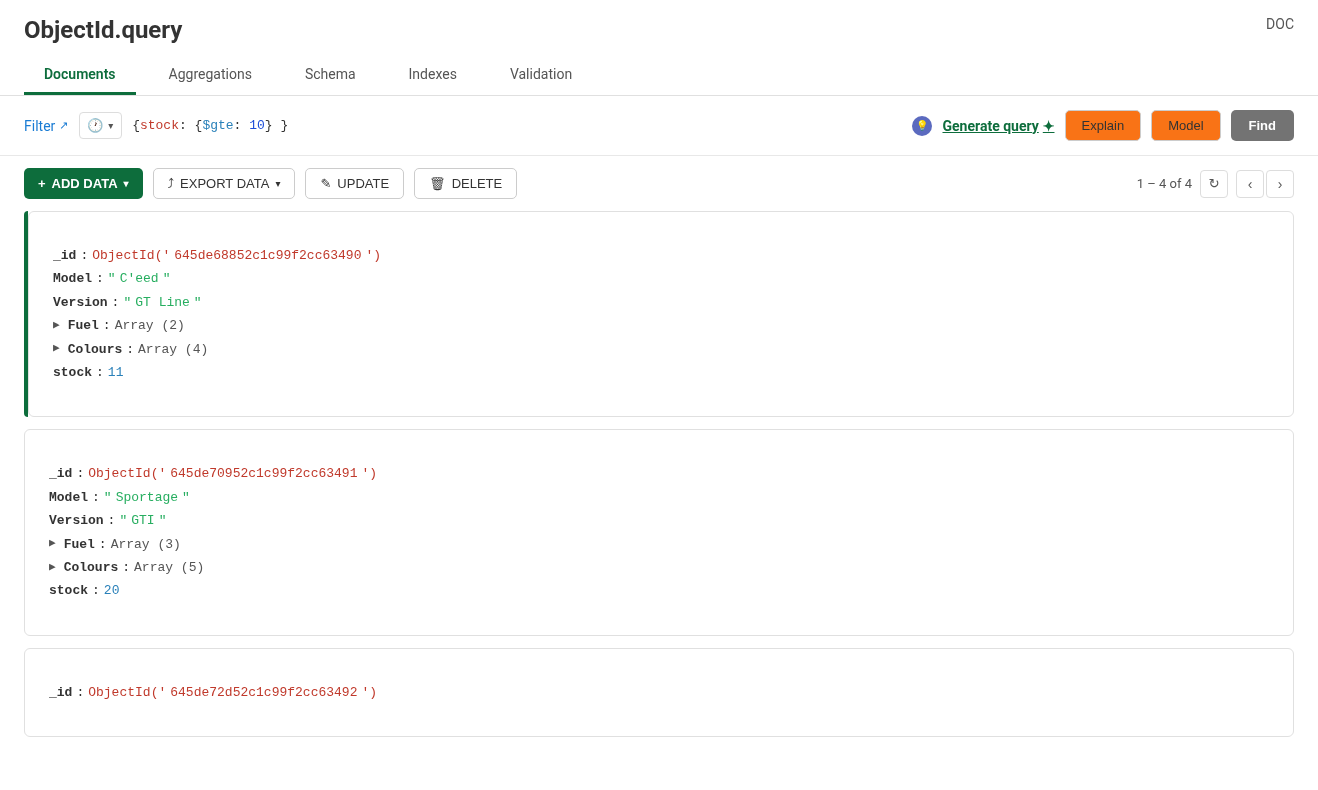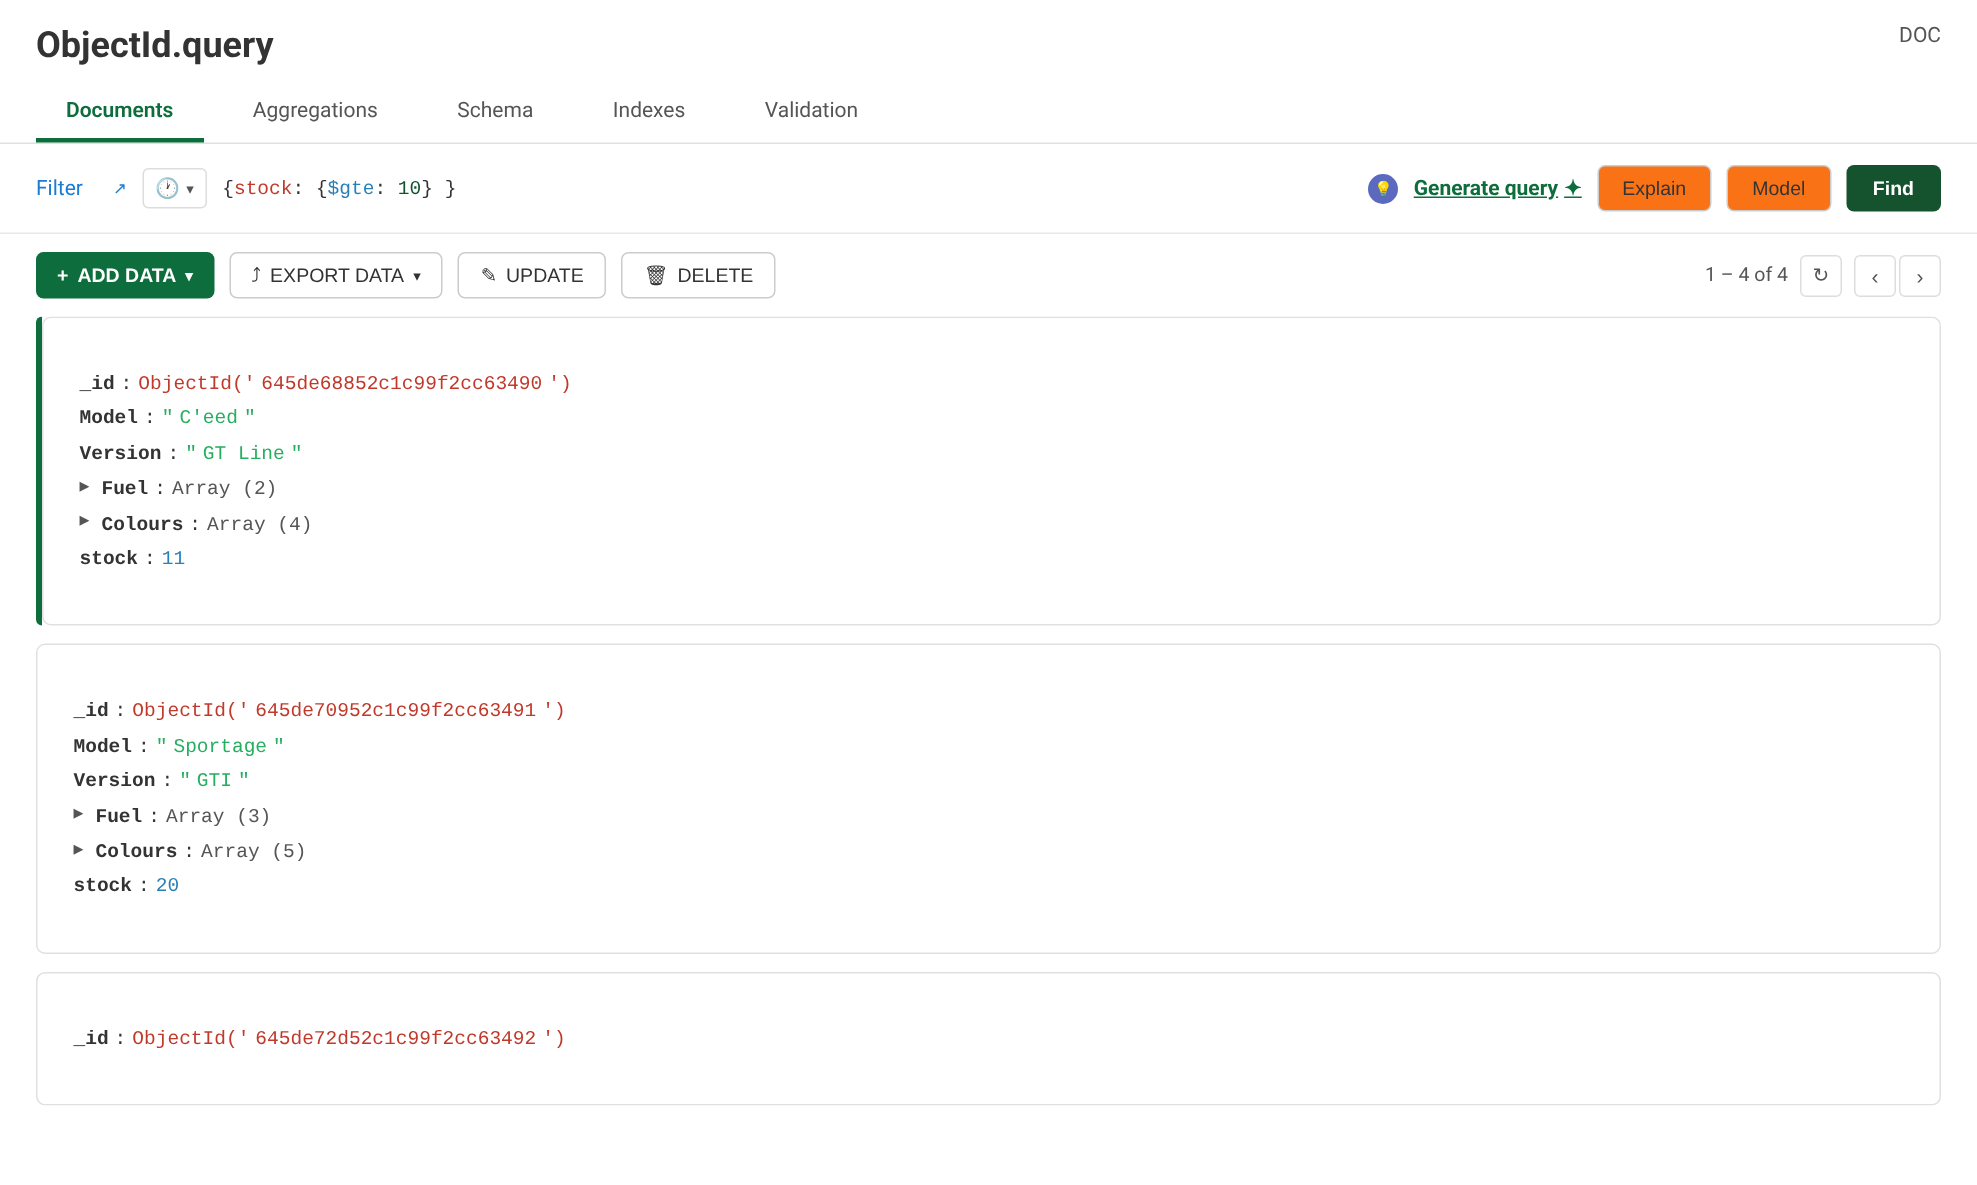--- a/index.html
+++ b/index.html
@@ -11,34 +11,34 @@
     .app-title span { color: #333; }
     .doc-link { position: absolute; top: 16px; right: 24px; color: #555; font-size: 14px; cursor: pointer; }
 
     
     .tabs { display: flex; gap: 13px; }
     .tab { padding: 10px 20px; cursor: pointer; font-size: 14px; color: #555; border-bottom: 3px solid transparent; text-decoration: none; }
     .tab.active { color: #0d6d3c; border-bottom: 3px solid #0d6d3c; font-weight: 600; }
 
     
     .toolbar { padding: 14px 24px; display: flex; align-items: center; gap: 10px; border-bottom: 1px solid #e8e8e8; }
-    .filter-btn { color: #1a7cd4; font-size: 14px; cursor: pointer; display: flex; align-items: center; gap: 20px; }
+    .filter-btn { color: #1a7cd4; font-size: 14px; cursor: pointer; display: flex; align-items: center; gap: 4px; }
     .history-btn { display: flex; align-items: center; gap: 4px; padding: 5px 8px; border: 1px solid #ddd; border-radius: 4px; cursor: pointer; background: #fff; color: #555; }
     .query-area { flex: 1; display: flex; align-items: center; }
     .query-code { font-family: 'Courier New', monospace; font-size: 13px; }
     .q-brace { color: #333; }
     .q-key { color: #c0392b; }
     .q-op { color: #2980b9; }
-    .q-val { color: #14532d; }
+    .q-val { color: #1d4ed8; }
     .ai-btn { display: flex; align-items: center; gap: 6px; cursor: pointer; }
     .ai-icon { width: 20px; height: 20px; background: #5b6abf; border-radius: 50%; display: flex; align-items: center; justify-content: center; color: white; font-size: 10px; }
     .gen-query-link { color: #0d6d3c; font-weight: 700; text-decoration: underline; cursor: pointer; display: flex; align-items: flex-end; gap: 4px; }
     .spark-icon { color: #0d6d3c; font-size: 14px; }
     .btn { padding: 7px 16px; border-radius: 5px; font-size: 13px; cursor: pointer; border: 1px solid #ccc; background: #f97316; color: #333; }
-    .btn-primary { background: #14532d; color: white; border: none; padding: 8px 18px; border-radius: 5px; font-size: 13px; cursor: pointer; font-weight: 600; }
+    .btn-primary { background: #737373; color: white; border: none; padding: 8px 18px; border-radius: 5px; font-size: 13px; cursor: pointer; font-weight: 600; }
 
     
     .action-bar { padding: 12px 24px; display: flex; align-items: center; gap: 10px; }
     .btn-add { background: #0d6d3c; color: white; border: none; padding: 8px 14px; border-radius: 5px; font-size: 13px; cursor: pointer; display: flex; align-items: center; gap: 6px; font-weight: 600; }
     .btn-action { background: #fff; color: #333; border: 1px solid #ccc; padding: 7px 14px; border-radius: 5px; font-size: 13px; cursor: pointer; display: flex; align-items: center; gap: 6px; }
     .btn-delete { background: #fff; color: #333; border: 1px solid #ccc; padding: 7px 14px; border-radius: 5px; font-size: 13px; cursor: pointer; display: flex; align-items: center; gap: 6px; }
     .pagination { margin-left: auto; display: flex; align-items: center; gap: 8px; color: #555; font-size: 13px; }
     .pagination-nav { display: flex; gap: 2px; }
     .page-btn { width: 28px; height: 28px; border: 1px solid #ddd; border-radius: 4px; background: #fff; cursor: pointer; display: flex; align-items: center; justify-content: center; color: #555; font-size: 14px; }
     .refresh-btn { width: 28px; height: 28px; border: 1px solid #ddd; border-radius: 4px; background: #fff; cursor: pointer; display: flex; align-items: center; justify-content: center; color: #555; }

